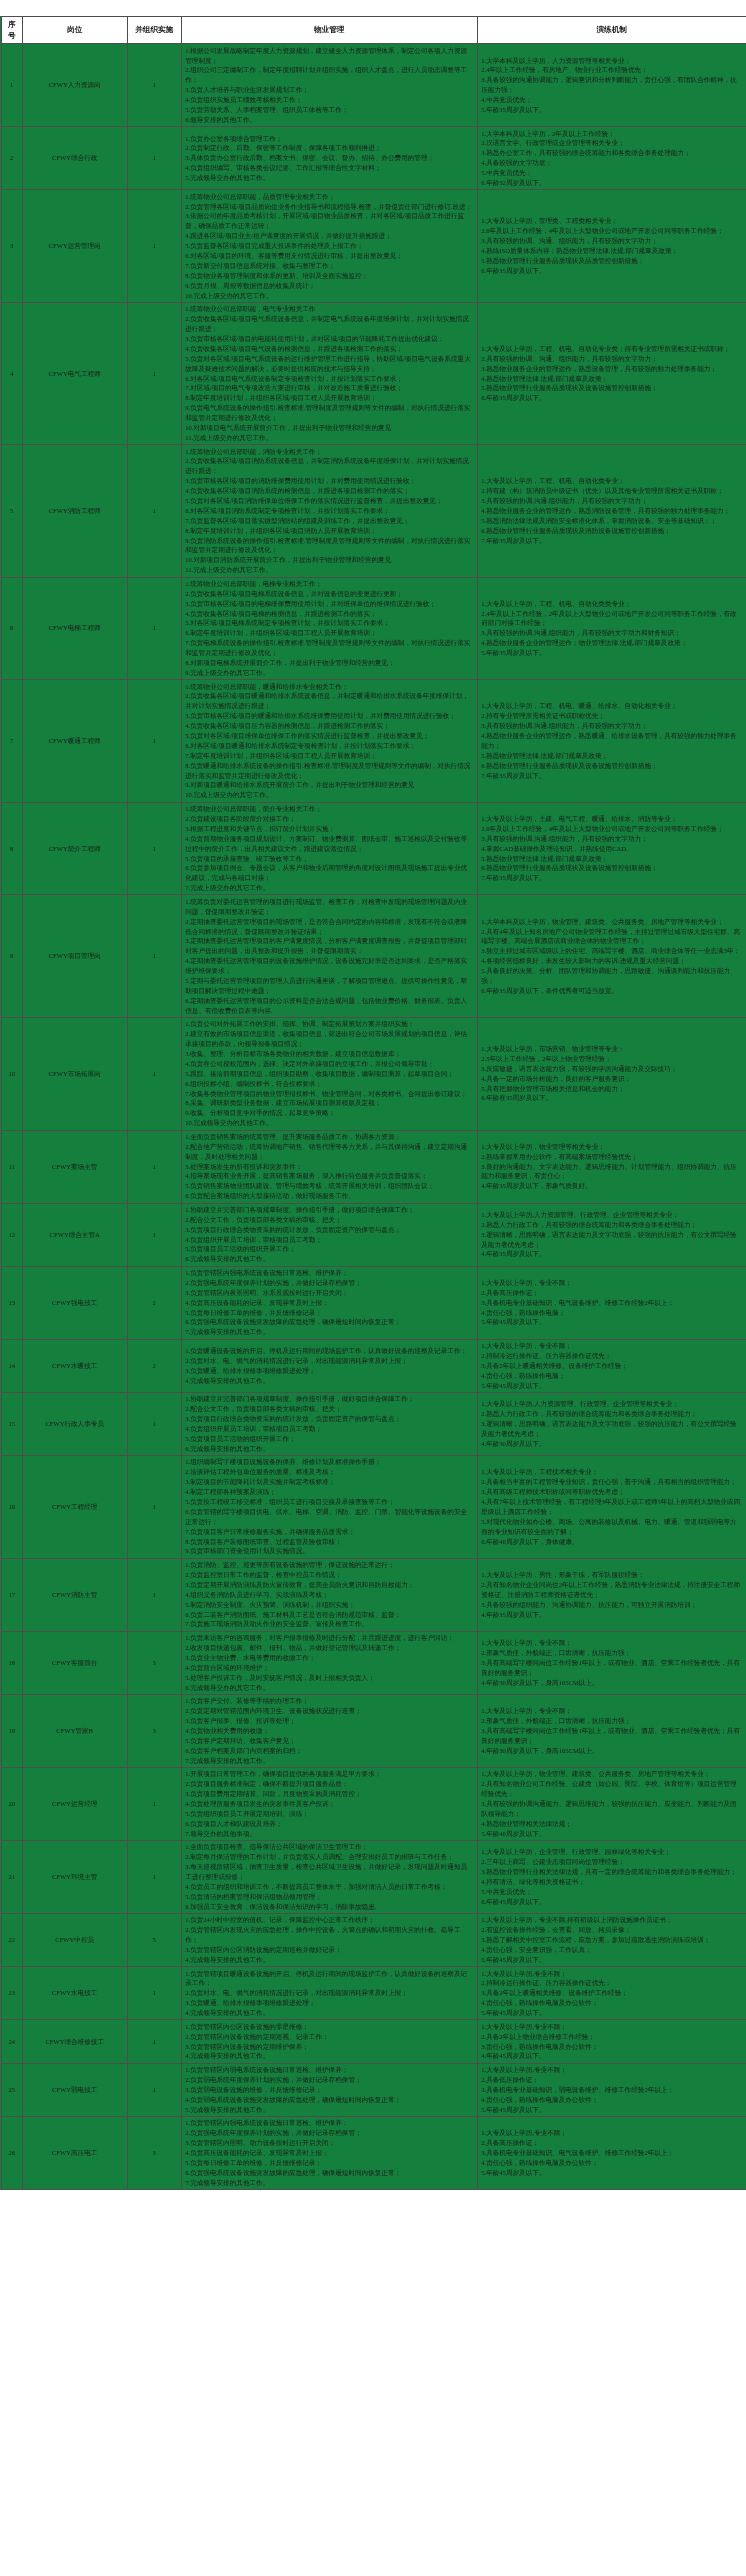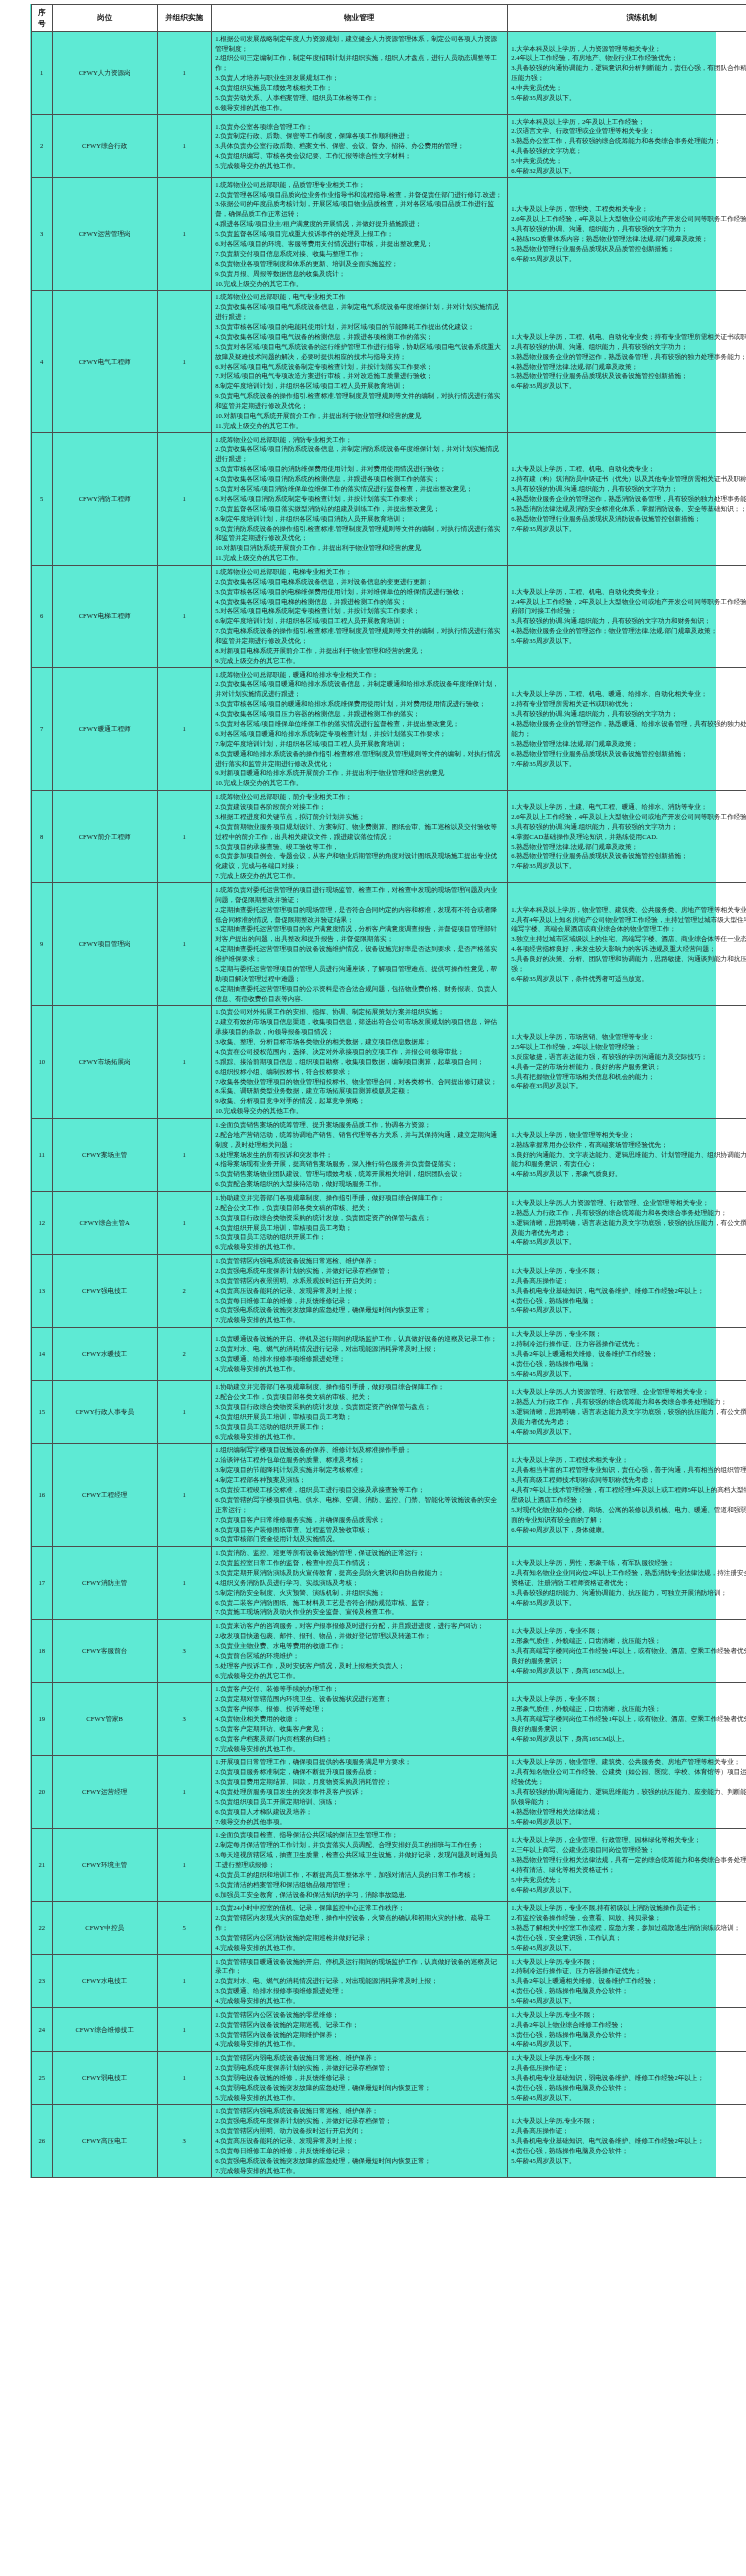--- a/index.html
+++ b/index.html
@@ -1,17 +1,17 @@
 <!DOCTYPE html>
 <html style="font-size:11px"><head>
 <meta charset="utf-8">
 <style>
   html,body{margin:0;padding:0;background:#ffffff;}
   body{font-family:"Liberation Serif","DejaVu Serif",serif;color:#1a1a1a;}
-  .page{width:686px;margin:4px auto;background:#5eead4;}
+  .page{width:746px;margin:16px auto;background:#15803d;}
   table.recruit{width:745px;border-collapse:collapse;table-layout:fixed;margin:0.7px;}
   table.recruit th, table.recruit td{
     border:0.7px solid #4d4d4d;
     font-size:6.6px;
     line-height:1.5;
     vertical-align:middle;
     padding:1.4px 3.5px;
     word-break:break-all;
     overflow-wrap:anywhere;
   }

